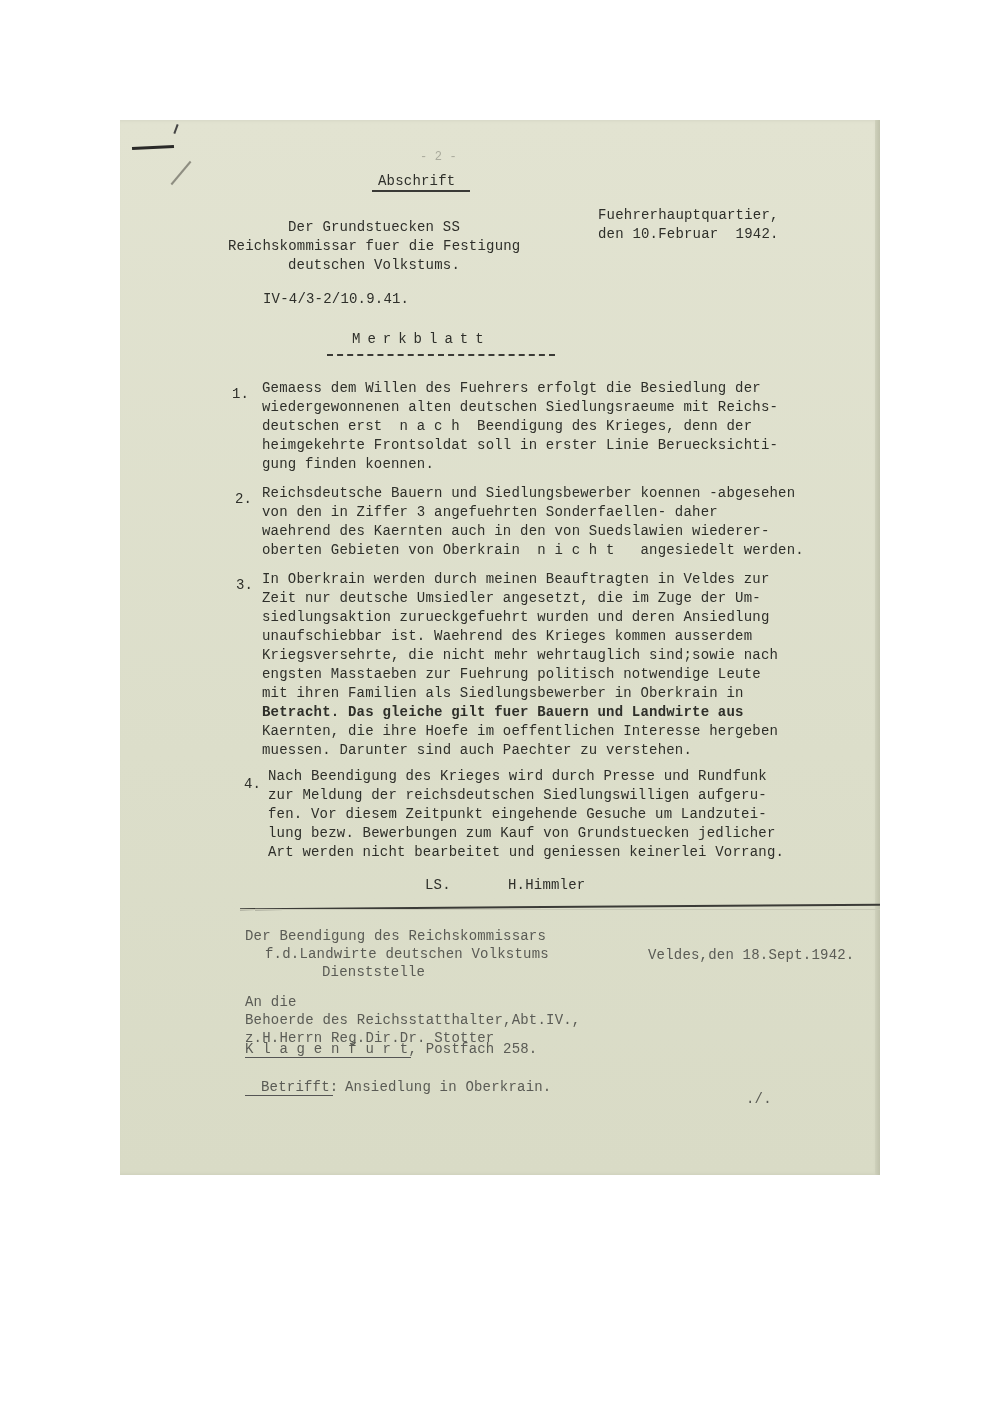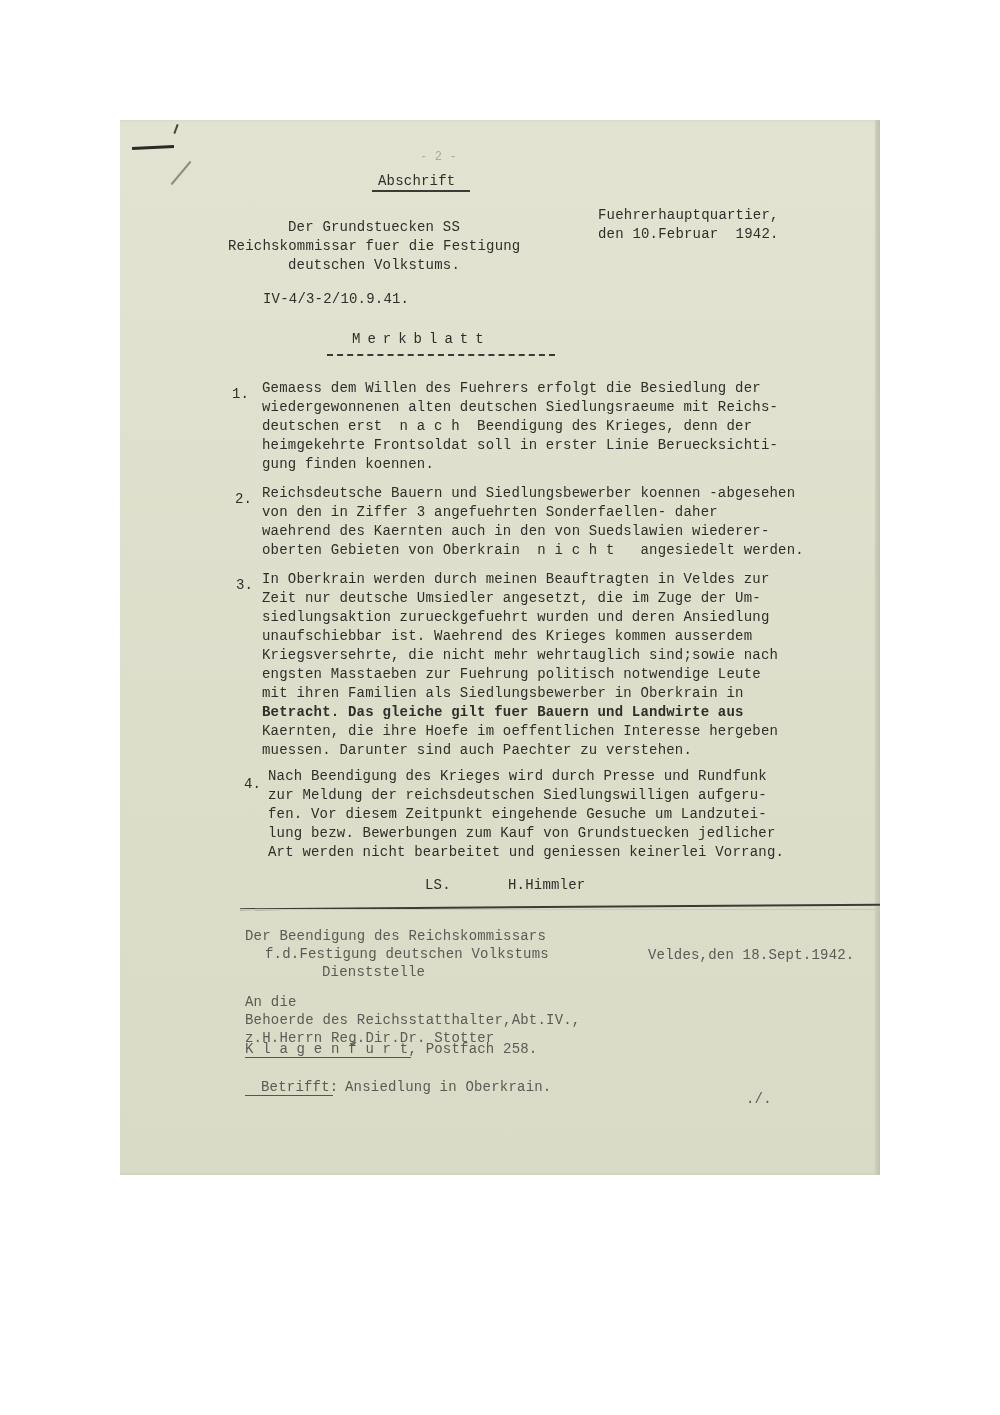--- a/index.html
+++ b/index.html
@@ -89,21 +89,21 @@
 <div class="txt" style="left:268px;top:805px;text-align:center;">fen. Vor diesem Zeitpunkt eingehende Gesuche um Landzutei-</div>
 <div class="txt" style="left:268px;top:824px;">lung bezw. Bewerbungen zum Kauf von Grundstuecken jedlicher</div>
 <div class="txt" style="left:268px;top:843px;">Art werden nicht bearbeitet und geniessen keinerlei Vorrang.</div>
 
 <div class="txt" style="left:425px;top:876px;">LS.</div>
 <div class="txt" style="left:508px;top:876px;">H.Himmler</div>
 <div class="rule-sig"></div>
 <div class="rule-sig2"></div>
 
 <div class="txt faint" style="left:245px;top:927px;">Der Beendigung des Reichskommissars</div>
-<div class="txt faint" style="left:265px;top:945px;">f.d.Festigung deutschen Volkstums</div>
+<div class="txt faint" style="left:265px;top:945px;">f.d.Landwirte deutschen Volkstums</div>
 <div class="txt faint" style="left:322px;top:963px;">Dienststelle</div>
 <div class="txt faint" style="left:648px;top:946px;">Veldes,den 18.Sept.1942.</div>
 
 <div class="txt faint" style="left:245px;top:993px;">An die</div>
 <div class="txt faint" style="left:245px;top:1011px;">Behoerde des Reichsstatthalter,Abt.IV.,</div>
 <div class="txt faint" style="left:245px;top:1029px;">z.H.Herrn Reg.Dir.Dr. Stotter</div>
 <div class="txt faint" style="left:245px;top:1040px;"><span>K l a g e n f u r t</span><span>, Postfach 258.</span></div>
 <div class="u-klag"></div>
 
 <div class="txt faint" style="left:261px;top:1078px;">Betrifft:</div>

